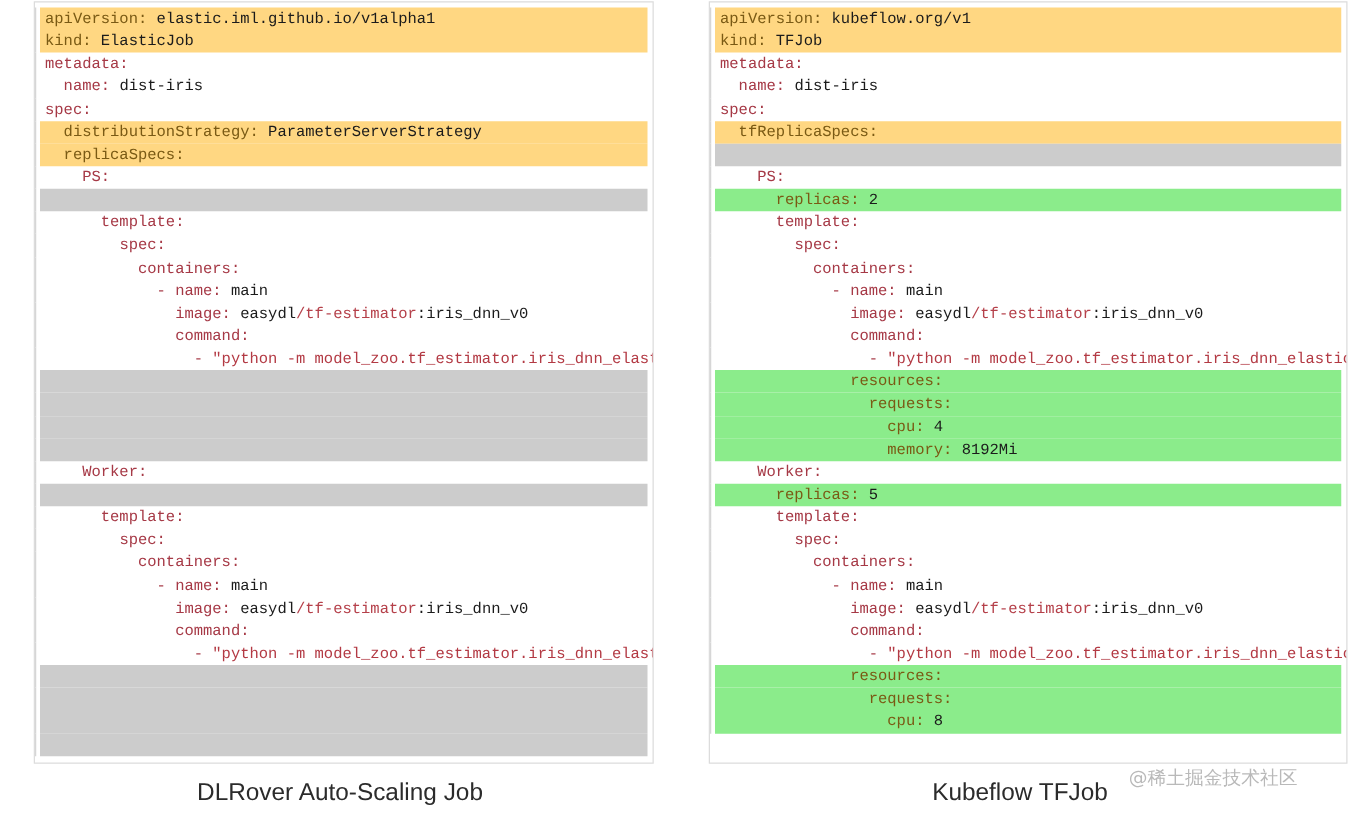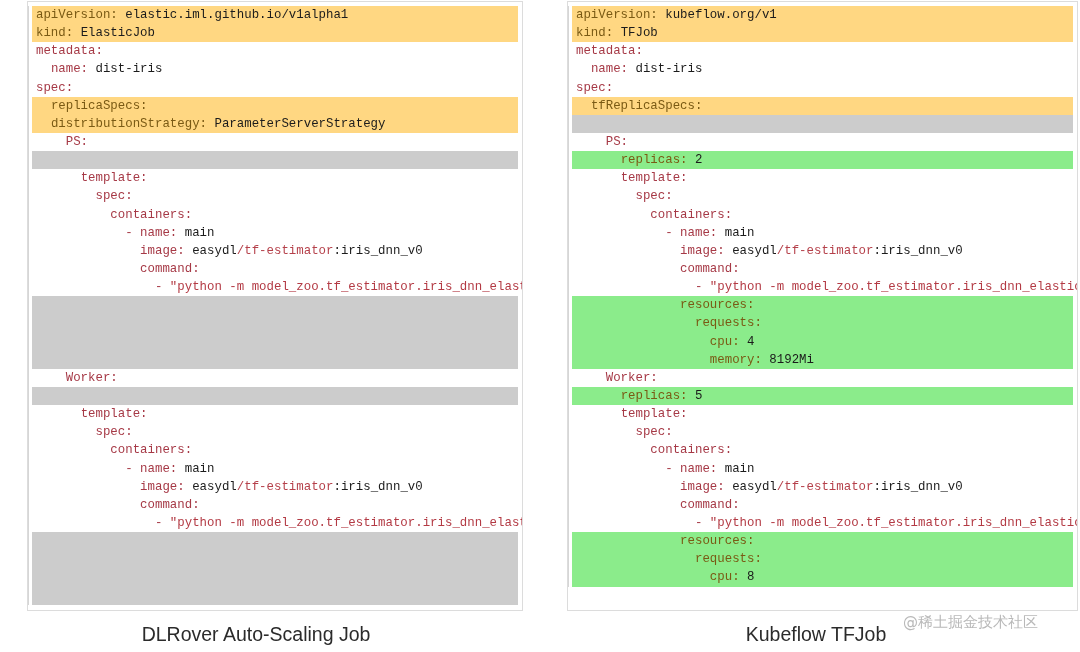--- a/index.html
+++ b/index.html
@@ -79,21 +79,21 @@
   .caption{
     position:absolute;
     top:617px;
     height:35px;
     line-height:35px;
     font-size:19.5px;
     color:#2b2b2b;
     text-align:center;
     font-family:"Liberation Sans", sans-serif;
   }
-  .caption.left{left:0;width:512px;}
+  .caption.left{left:16px;width:512px;}
   .caption.right{left:540px;width:552px;}
 
   .watermark{
     position:absolute;
     left:903px;top:613px;
     font-size:15px;
     color:#b9b9b9;
     font-family:"DejaVu Sans", sans-serif;
     white-space:nowrap;
   }
@@ -104,22 +104,22 @@
 <div class="stage">
 
   <div class="panel left">
     <div class="codebox">
       <div class="lines" id="left-lines">
           <div class="row"><div class="hl amber"></div><span class="rule"></span><span class="code"><span class="tok-keyhl">apiVersion:</span> <span class="tok-val">elastic.iml.github.io/v1alpha1</span></span></div>
           <div class="row"><div class="hl amber"></div><span class="rule"></span><span class="code"><span class="tok-keyhl">kind:</span> <span class="tok-val">ElasticJob</span></span></div>
           <div class="row"><span class="rule"></span><span class="code"><span class="tok-key">metadata:</span></span></div>
           <div class="row"><span class="rule"></span><span class="code">  <span class="tok-key">name:</span> <span class="tok-val">dist-iris</span></span></div>
           <div class="row"><span class="rule"></span><span class="code"><span class="tok-key">spec:</span></span></div>
+          <div class="row"><div class="hl amber"></div><span class="rule"></span><span class="code">  <span class="tok-keyhl">distributionStrategy:</span> <span class="tok-val">ParameterServerStrategy</span></span></div>
           <div class="row"><div class="hl amber"></div><span class="rule"></span><span class="code">  <span class="tok-keyhl">replicaSpecs:</span></span></div>
-          <div class="row"><div class="hl amber"></div><span class="rule"></span><span class="code">  <span class="tok-keyhl">distributionStrategy:</span> <span class="tok-val">ParameterServerStrategy</span></span></div>
           <div class="row"><span class="rule"></span><span class="code">    <span class="tok-key">PS:</span></span></div>
           <div class="row"><div class="hl gray"></div><span class="rule"></span><span class="code"></span></div>
           <div class="row"><span class="rule"></span><span class="code">      <span class="tok-key">template:</span></span></div>
           <div class="row"><span class="rule"></span><span class="code">        <span class="tok-key">spec:</span></span></div>
           <div class="row"><span class="rule"></span><span class="code">          <span class="tok-key">containers:</span></span></div>
           <div class="row"><span class="rule"></span><span class="code">            <span class="tok-key">- </span><span class="tok-key">name:</span> <span class="tok-val">main</span></span></div>
           <div class="row"><span class="rule"></span><span class="code">              <span class="tok-key">image:</span> <span class="tok-val">easydl</span><span class="tok-path">/tf-estimator</span><span class="tok-val">:iris_dnn_v0</span></span></div>
           <div class="row"><span class="rule"></span><span class="code">              <span class="tok-key">command:</span></span></div>
           <div class="row"><span class="rule"></span><span class="code">                <span class="tok-key">- </span><span class="tok-str">"python -m model_zoo.tf_estimator.iris_dnn_elastic</span></span></div>
           <div class="row"><div class="hl gray"></div><span class="rule"></span><span class="code"></span></div>

